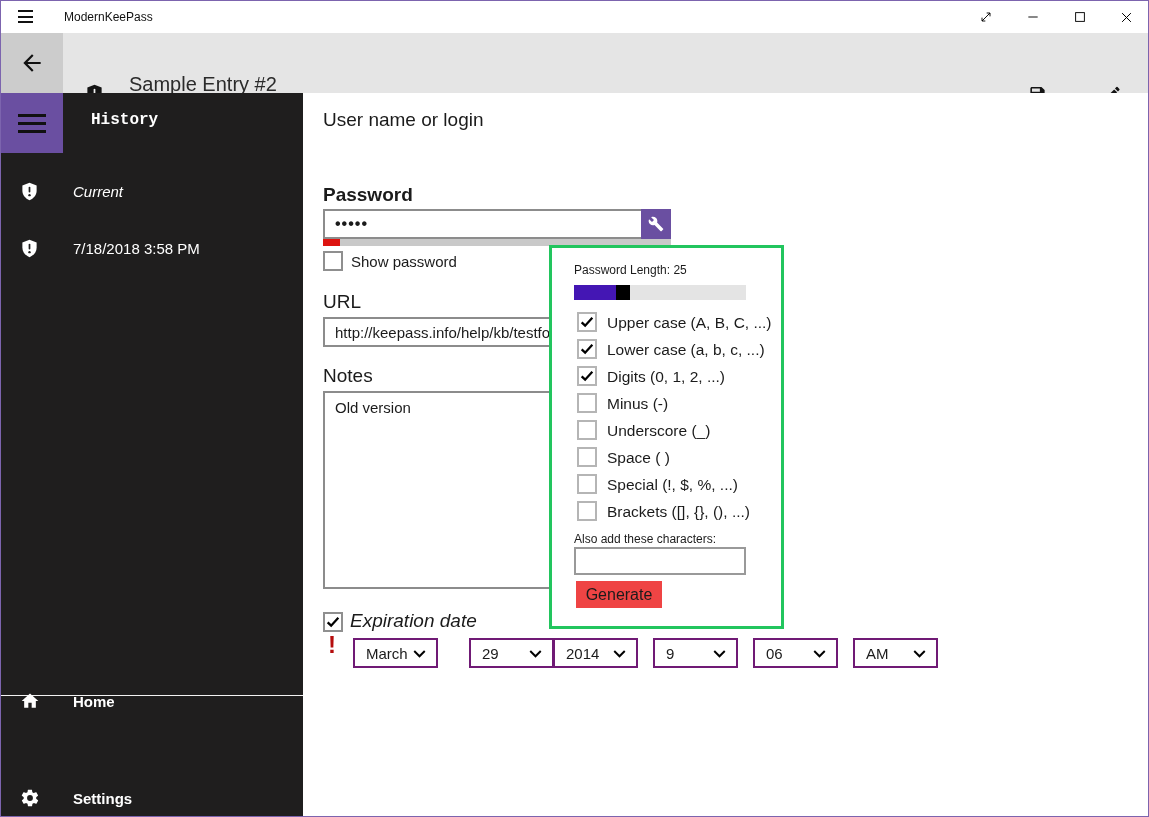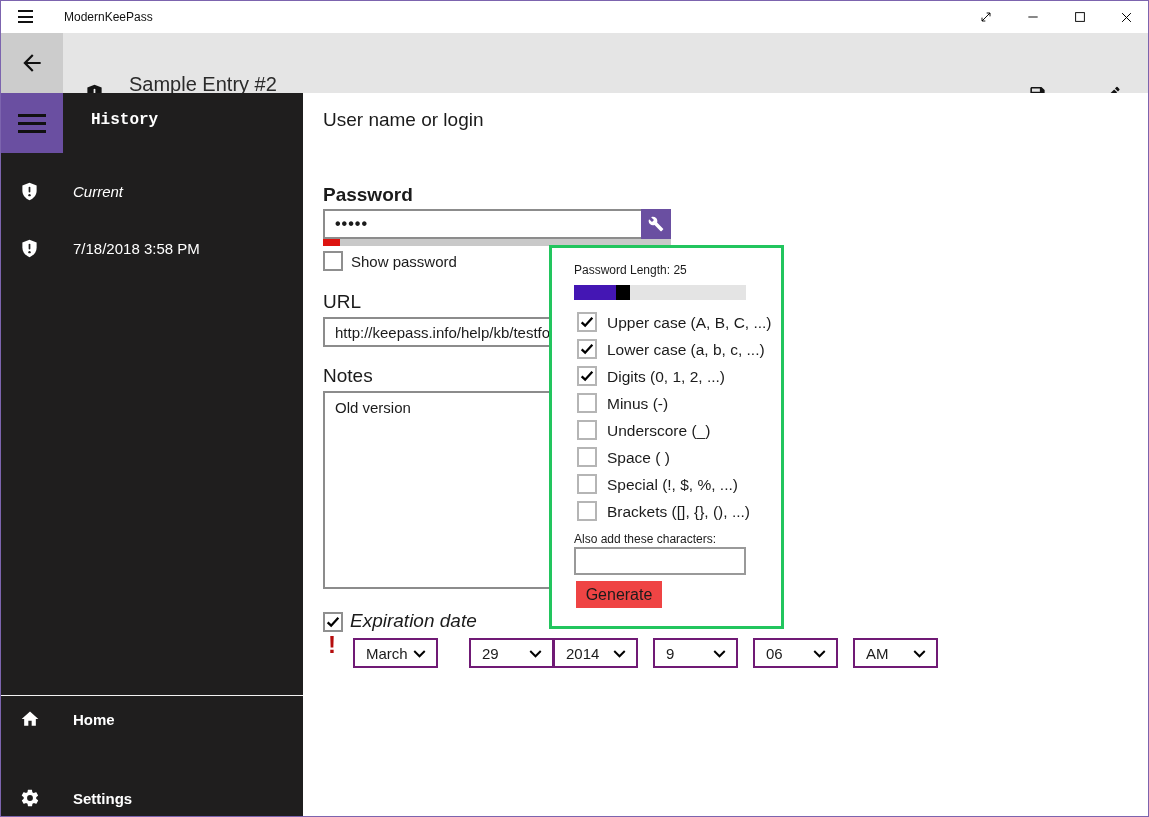--- a/index.html
+++ b/index.html
@@ -157,21 +157,21 @@
           <path d="M12 1L3 4.5V11c0 5.2 3.8 9.9 9 12 5.2-2.1 9-6.8 9-12V4.5L12 1z" fill="#fff"></path>
           <rect x="10.9" y="6" width="2.2" height="7.2" rx="1.1" fill="#1f1e1e"></rect>
           <circle cx="12" cy="16.6" r="1.5" fill="#1f1e1e"></circle>
         </svg>
       </span>
       <span class="txt">7/18/2018 3:58 PM</span>
     </div>
 
     <div class="side-div"></div>
 
-    <div class="side-item" style="top:606px;text-align:right;">
+    <div class="side-item" style="top:588px;text-align:right;">
       <span class="ico">
         <svg width="20" height="20" viewBox="0 0 24 24">
           <path d="M12 3L2 12h3v8h5v-6h4v6h5v-8h3L12 3z" fill="#fff"></path>
         </svg>
       </span>
       <span class="txt" style="font-weight:bold;">Home</span>
     </div>
 
     <div class="side-item" style="top:685px;">
       <span class="ico">

